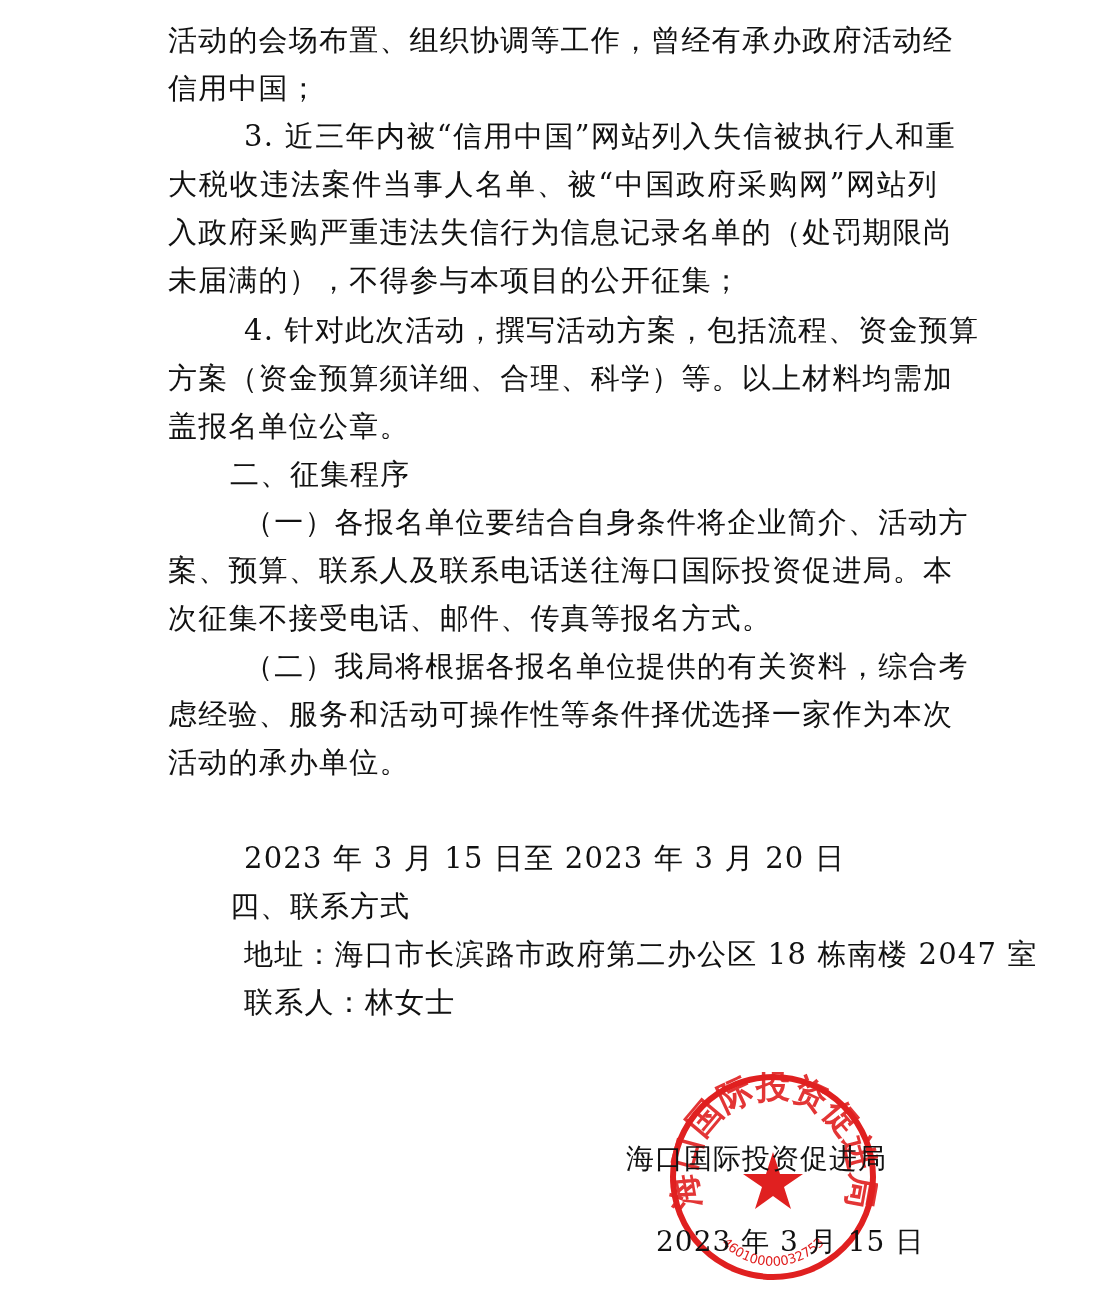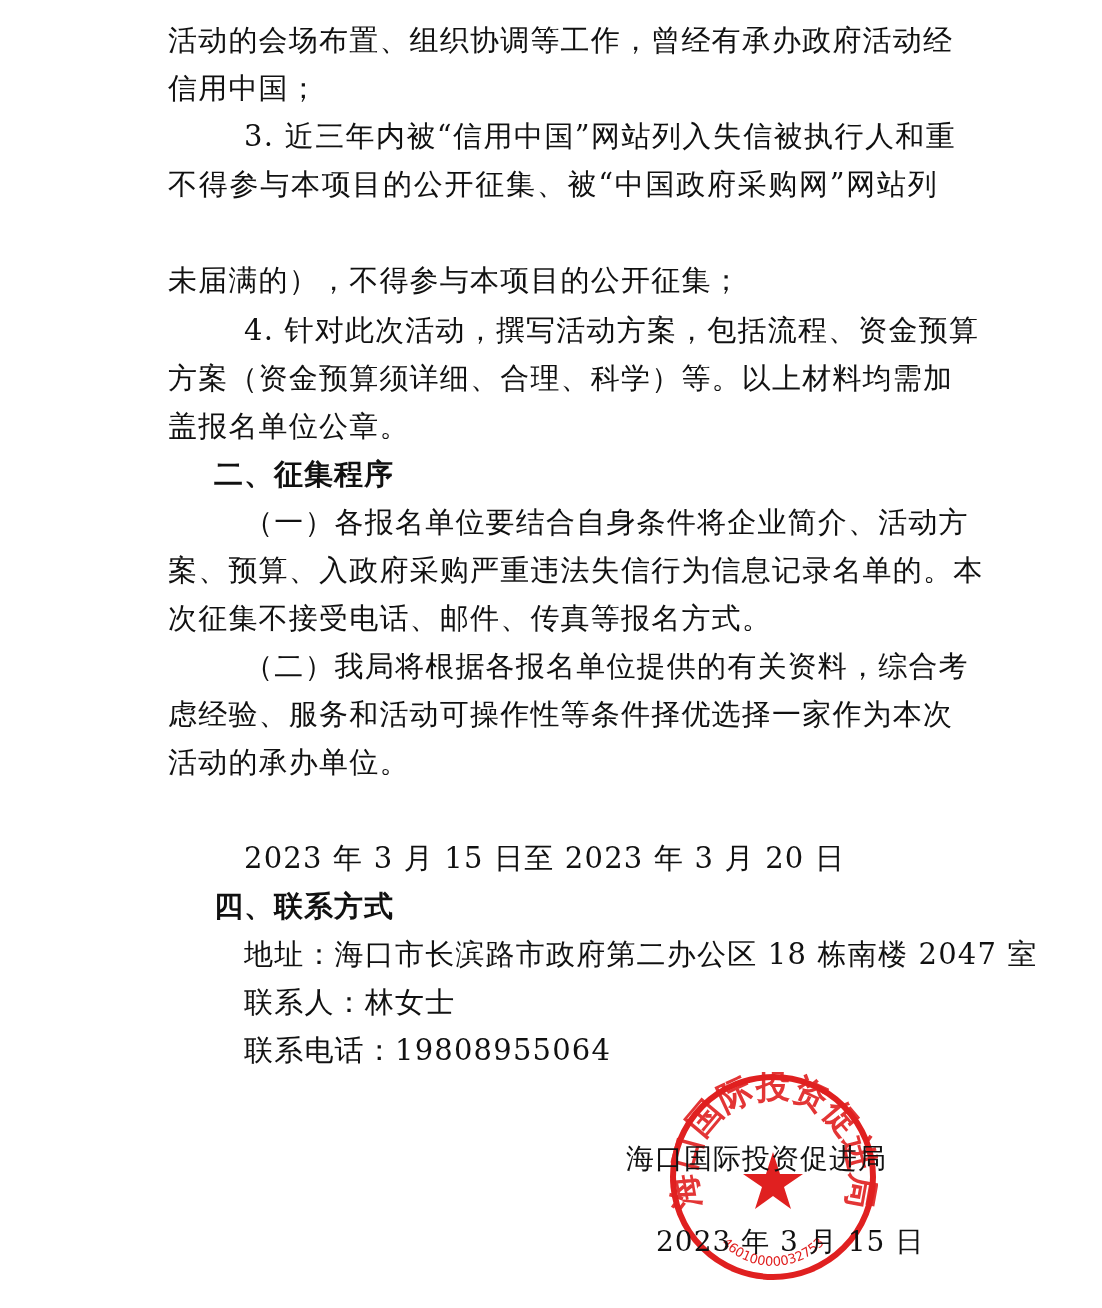--- a/index.html
+++ b/index.html
@@ -2,58 +2,58 @@
 <html><head>
 <meta charset="utf-8">
 <style>
   html, body { margin:0; padding:0; background:#ffffff; }
   body { width:1102px; height:1308px; position:relative; overflow:hidden;
          font-family: "DejaVu Serif", "Liberation Serif", serif; color:#111; }
   .page { position:absolute; left:0; top:0; width:1102px; height:1308px; }
   .line { position:absolute; left:168px; width:770px; font-size:29px; line-height:48px;
           white-space:nowrap; letter-spacing:1.2px; }
   .indent { left:226px;margin-left:18px; }
-  .heading { position:absolute; left:214px; font-size:29px; line-height:48px; font-weight:bold;
+  .heading { position:absolute; left:230px; font-size:29px; line-height:48px; font-weight:normal;
              font-family: "DejaVu Sans", "Liberation Sans", sans-serif; letter-spacing:1px; }
   .justify { text-align-last: justify; text-align: justify; }
   .sig { position:absolute; font-size:28px; line-height:44px; white-space:nowrap; letter-spacing:1px; z-index:2; }
   .seal { position:absolute; left:668px; top:1072px; width:210px; height:210px; z-index:1; }
 </style>
 </head>
 <body>
 
 <div class="page">
 
   <div class="line justify" style="top:16px">活动的会场布置、组织协调等工作，曾经有承办政府活动经</div>
   <div class="line" style="top:64px">信用中国；</div>
 
   <div class="line indent justify" style="top:112px;width:712px">3. 近三年内被“信用中国”网站列入失信被执行人和重</div>
-  <div class="line justify" style="top:160px">不得参与本项目的公开征集、被“中国政府采购网”网站列</div>
+  <div class="line justify" style="top:160px">大税收违法案件当事人名单、被“中国政府采购网”网站列</div>
+  <div class="line justify" style="top:208px">入政府采购严重违法失信行为信息记录名单的（处罚期限尚</div>
   <div class="line" style="top:256px">未届满的），不得参与本项目的公开征集；</div>
 
   <div class="line indent justify" style="top:306px;width:712px">4. 针对此次活动，撰写活动方案，包括流程、资金预算</div>
   <div class="line" style="top:402px">盖报名单位公章。</div>
   <div class="line justify" style="top:354px">方案（资金预算须详细、合理、科学）等。以上材料均需加</div>
 
   <div class="heading" style="top:450px">二、征集程序</div>
 
   <div class="line indent justify" style="top:498px;width:712px">（一）各报名单位要结合自身条件将企业简介、活动方</div>
-  <div class="line justify" style="top:546px">案、预算、入政府采购严重违法失信行为信息记录名单的。本</div>
+  <div class="line justify" style="top:546px">案、预算、联系人及联系电话送往海口国际投资促进局。本</div>
   <div class="line" style="top:594px">次征集不接受电话、邮件、传真等报名方式。</div>
 
   <div class="line indent justify" style="top:642px;width:712px">（二）我局将根据各报名单位提供的有关资料，综合考</div>
   <div class="line justify" style="top:690px">虑经验、服务和活动可操作性等条件择优选择一家作为本次</div>
   <div class="line" style="top:738px">活动的承办单位。</div>
 
   <div class="line indent" style="top:834px">2023 年 3 月 15 日至 2023 年 3 月 20 日</div>
 
   <div class="heading" style="top:882px">四、联系方式</div>
   <div class="line indent" style="top:930px">地址：海口市长滨路市政府第二办公区 18 栋南楼 2047 室</div>
   <div class="line indent" style="top:978px">联系人：林女士</div>
-  <div class="line indent" style="top:1026px">联系电话：19808955064</div>
 
   <svg class="seal" viewBox="0 0 210 210">
     <defs>
       <path id="arcTop" d="M 30,125 A 78,78 0 1,1 180,125"></path>
       <path id="arcBot" d="M 45,160 A 70,70 0 0,0 165,160"></path>
     </defs>
     <circle cx="105" cy="105" r="100" fill="none" stroke="#e02020" stroke-width="6"></circle>
     <text font-size="34" fill="#e02020" font-family="DejaVu Sans, sans-serif" font-weight="bold" opacity="0.9">
       <textPath href="#arcTop" startOffset="50%" text-anchor="middle">海口国际投资促进局</textPath>
     </text>

